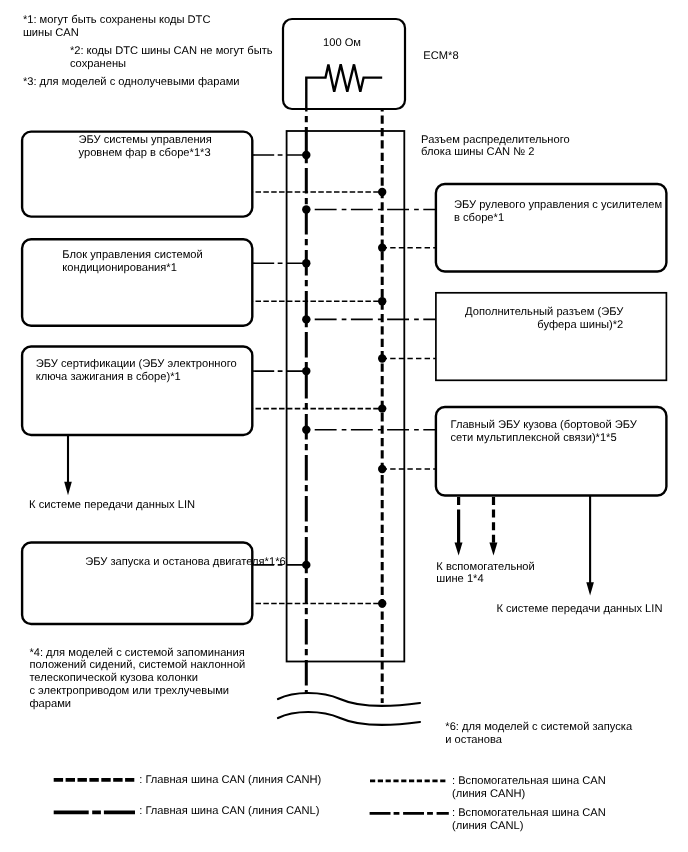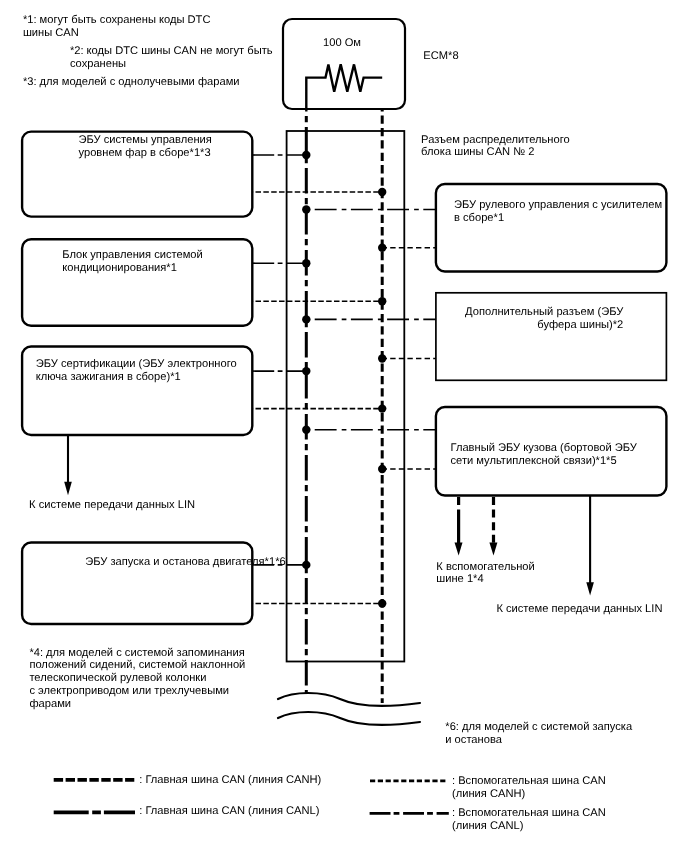--- a/index.html
+++ b/index.html
@@ -123,31 +123,31 @@
   <div class="txt" style="left:62.3px;top:249.2px;">Блок управления системой
 кондиционирования*1</div>
   <div class="txt" style="left:35.7px;top:358px;">ЭБУ сертификации (ЭБУ электронного
 ключа зажигания в сборе)*1</div>
   <div class="txt" style="left:39.2px;top:556px;margin-left:46px;">ЭБУ запуска и останова двигателя*1*6</div>
 
   <div class="txt" style="left:454px;top:199.2px;">ЭБУ рулевого управления с усилителем
 в сборе*1</div>
   <div class="txt" style="left:465.1px;top:306.1px;text-align:right;">Дополнительный разъем (ЭБУ
 буфера шины)*2</div>
-  <div class="txt" style="left:450.5px;top:419.4px;margin-top:23px;">Главный ЭБУ кузова (бортовой ЭБУ
+  <div class="txt" style="left:450.5px;top:419.4px;">Главный ЭБУ кузова (бортовой ЭБУ
 сети мультиплексной связи)*1*5</div>
 
   <div class="txt" style="left:29.1px;top:499.1px;">К системе передачи данных LIN</div>
   <div class="txt" style="left:436.3px;top:560.6px;">К вспомогательной
 шине 1*4</div>
   <div class="txt" style="left:496.4px;top:603.2px;">К системе передачи данных LIN</div>
 
   <div class="txt" style="left:29.4px;top:646.5px;">*4: для моделей с системой запоминания
 положений сидений, системой наклонной
-телескопической рулевой колонки
+телескопической кузова колонки
 с электроприводом или трехлучевыми
 фарами</div>
   <div class="txt" style="left:445.3px;top:720.9px;">*6: для моделей с системой запуска
 и останова</div>
 
   <div class="txt" style="left:139.2px;top:774.1px;">: Главная шина CAN (линия CANH)</div>
   <div class="txt" style="left:139.2px;top:805.2px;">: Главная шина CAN (линия CANL)</div>
   <div class="txt" style="left:452px;top:775.2px;">: Вспомогательная шина CAN
 (линия CANH)</div>
   <div class="txt" style="left:452px;top:807.2px;">: Вспомогательная шина CAN

